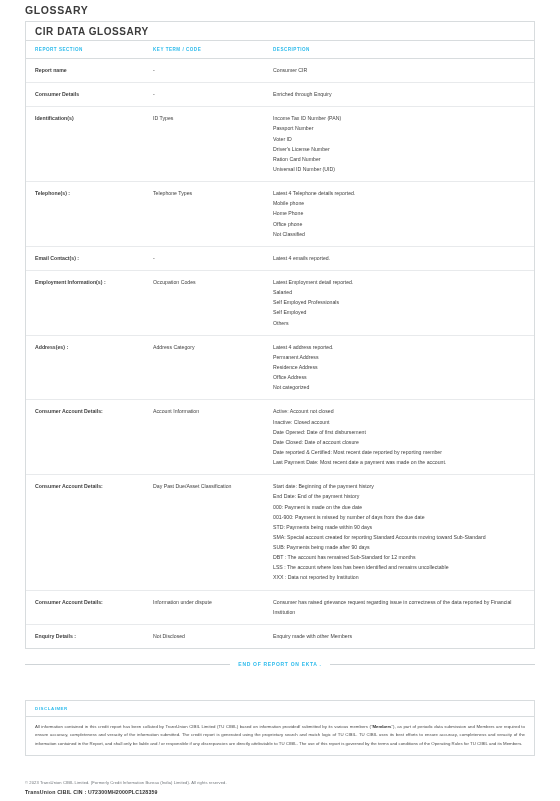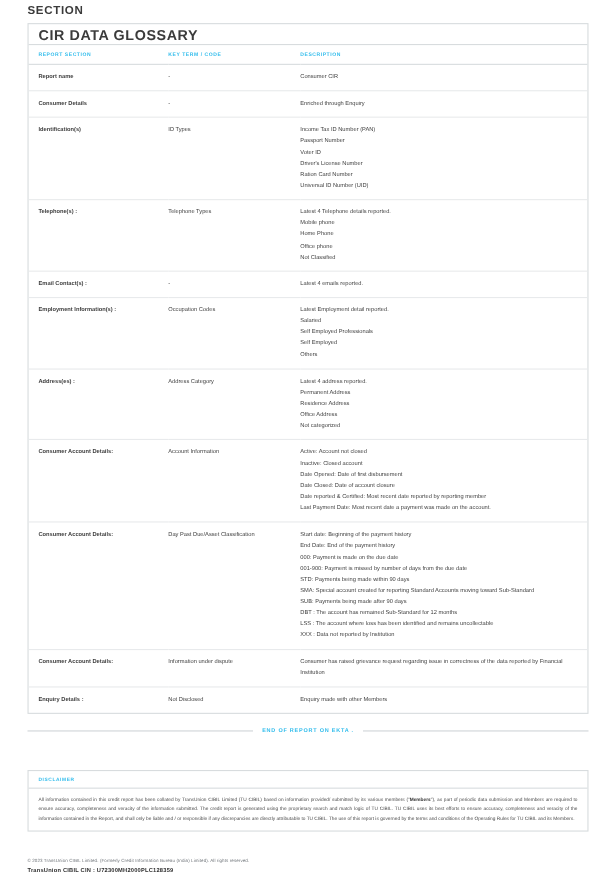--- a/index.html
+++ b/index.html
@@ -37,21 +37,21 @@
     left: 25px;
     top: 21px;
     width: 510px;
     border: 1px solid #d8dcde;
     background: #ffffff;
   }
   .card-header {
     height: 19px;
     line-height: 19px;
     padding: 0 9px;
-    font-size: 13px;
+    font-size: 10px;
     font-weight: bold;
     letter-spacing: 0.55px;
     color: #3b3b3b;
     border-bottom: 1px solid #d8dcde;
   }
 
   
   table.glossary {
     width: 100%;
     border-collapse: collapse;
@@ -155,21 +155,21 @@
     font-weight: bold;
     color: #2f2f2f;
     letter-spacing: 0.2px;
   }
 </style>
 </head>
 <body>
 
 <div class="page">
 
-  <div class="page-title">SECTION</div>
+  <div class="page-title">GLOSSARY</div>
 
   <div class="card">
     <div class="card-header">CIR DATA GLOSSARY</div>
 
     <table class="glossary">
       <thead>
         <tr>
           <th class="col-a">REPORT SECTION</th>
           <th class="col-b">KEY TERM / CODE</th>
           <th class="col-c">DESCRIPTION</th>

